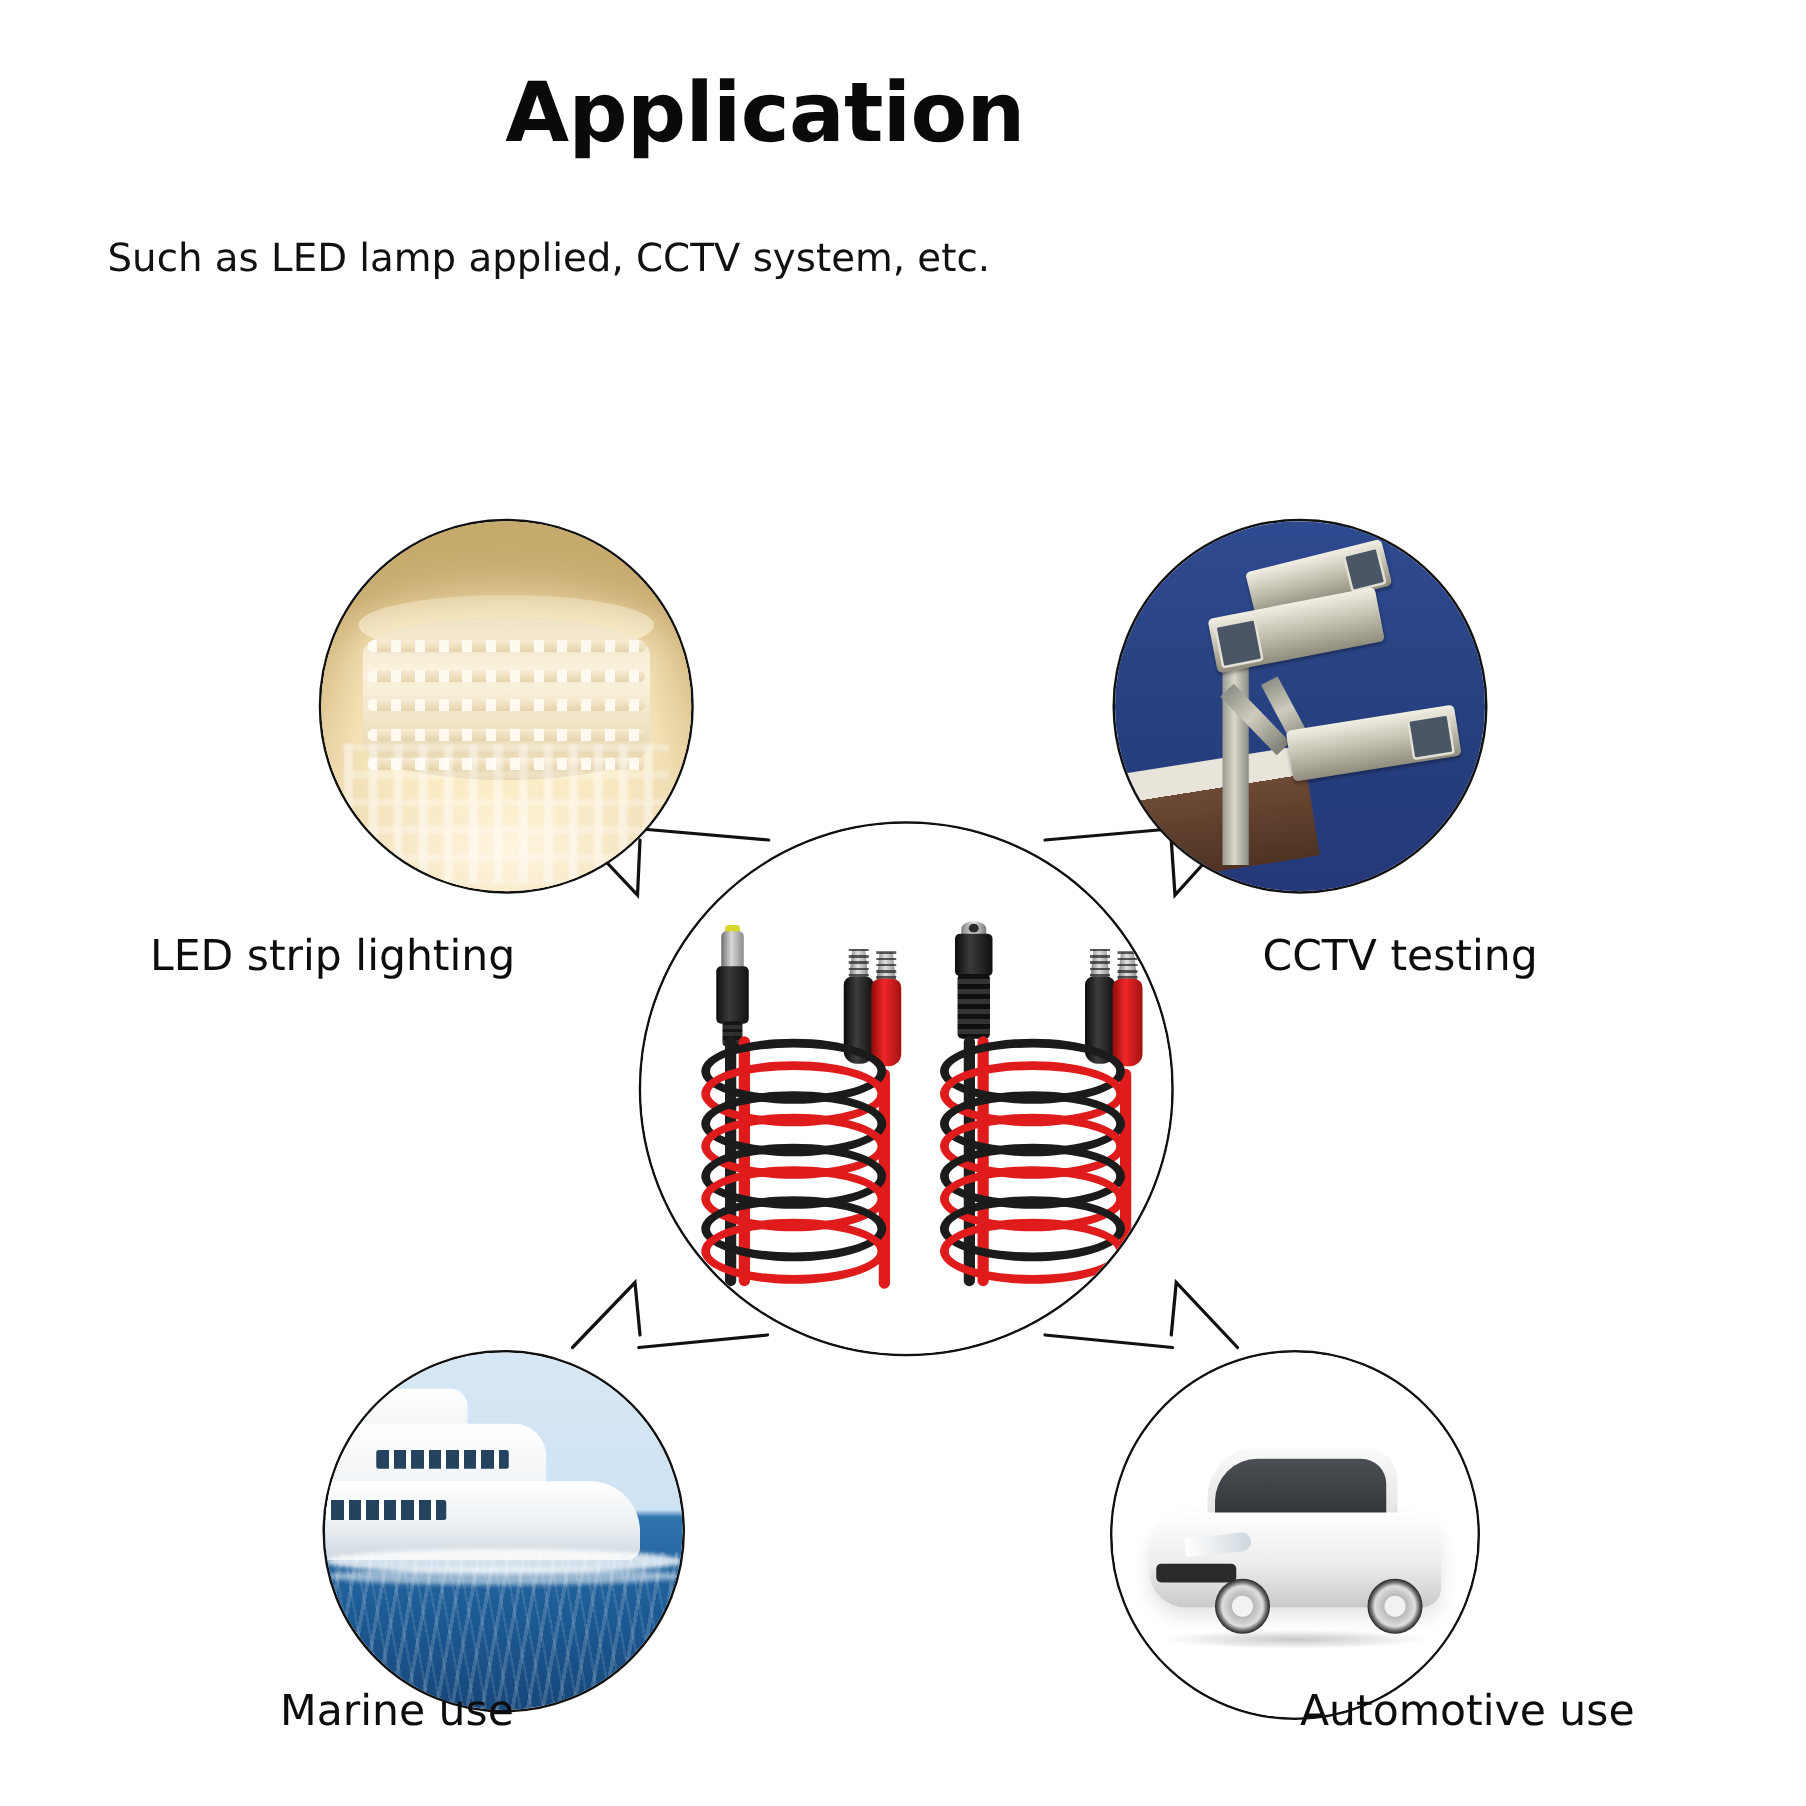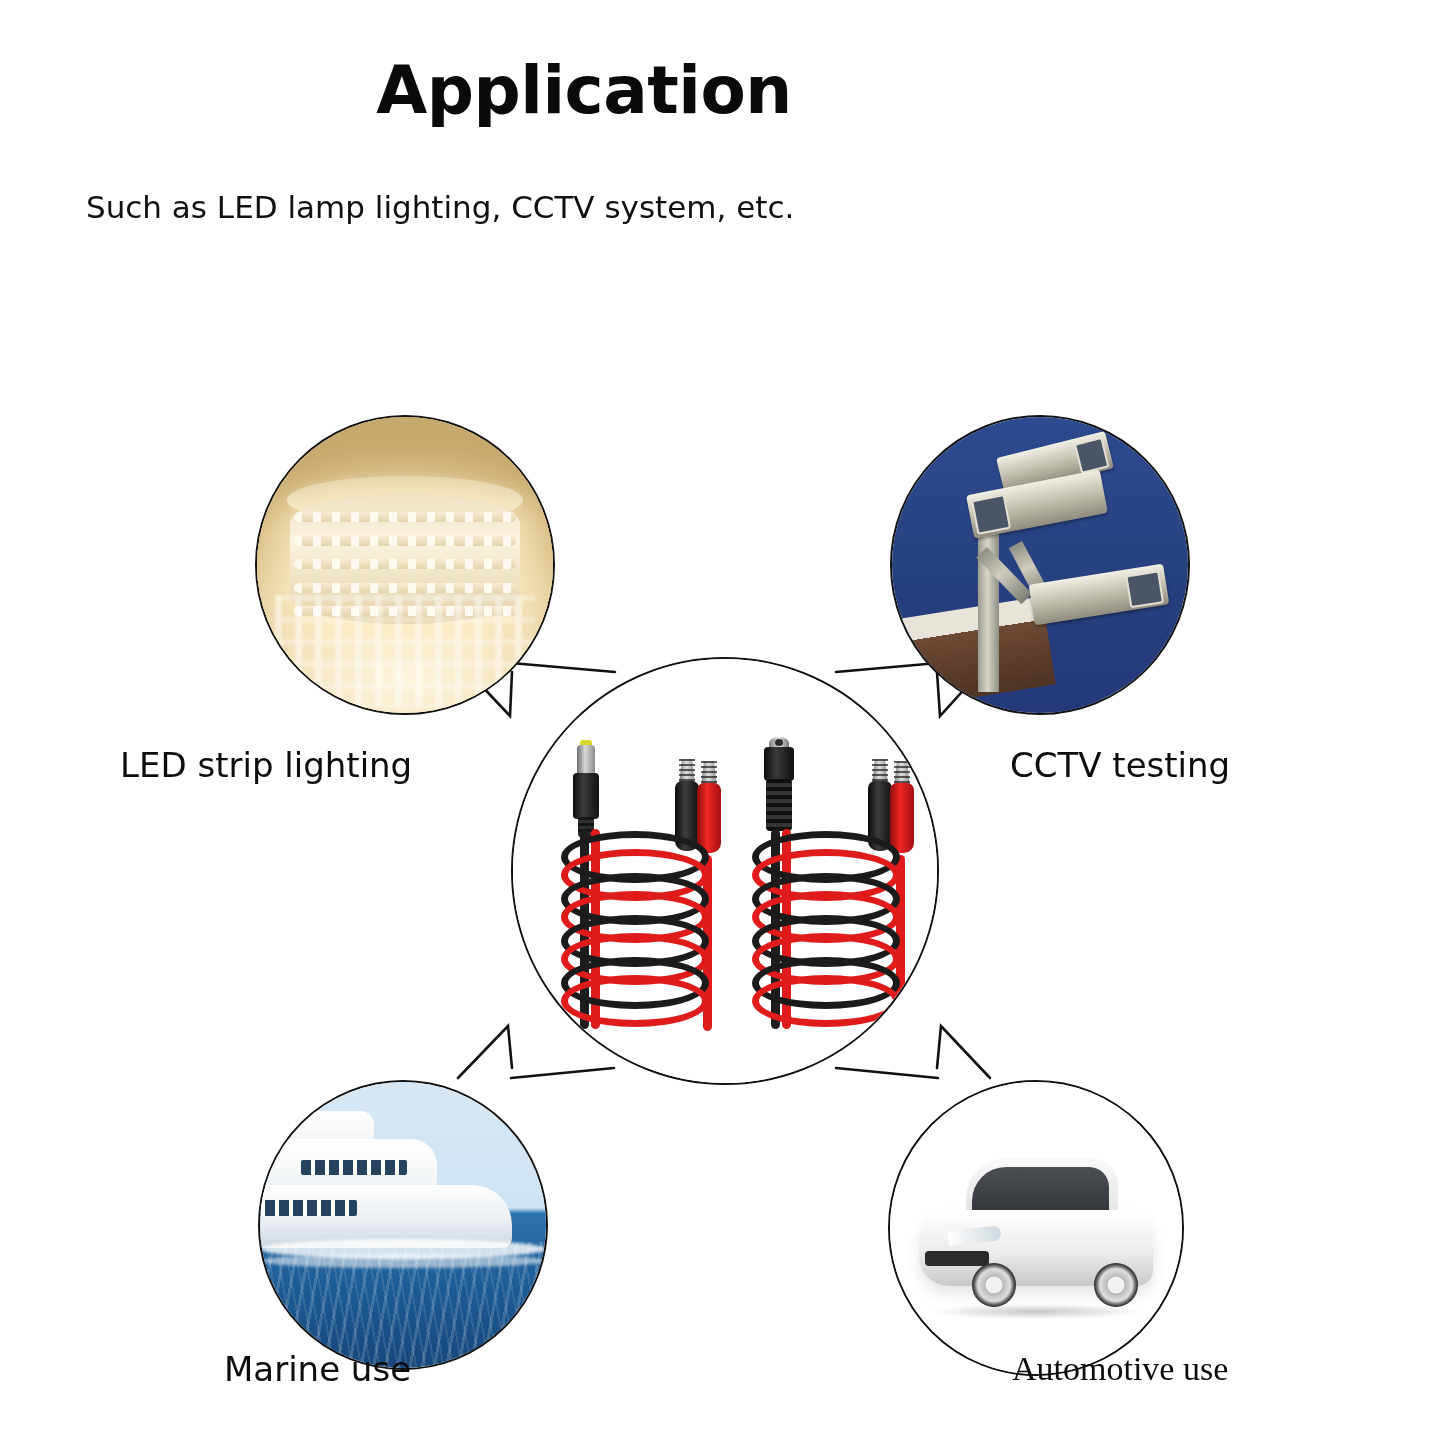--- a/index.html
+++ b/index.html
@@ -24,20 +24,21 @@
     position: absolute;
     left: 0;
     top: 58px;
     width: 1168px;
     text-align: center;
     font-size: 66px;
     font-weight: bold;
     letter-spacing: -0.5px;
     color: #0a0a0a;
     line-height: 1;
+    padding-left: 28px;
   }
   #desc {
     position: absolute;
     left: 86px;
     top: 182px;
     width: 1300px;
   }
   #desc .line {
     font-size: 31px;
     line-height: 50px;
@@ -489,21 +490,21 @@
   }
 </style>
 </head>
 <body>
 
 <div id="page">
 
   <div id="title">Application</div>
 
   <div id="desc">
-    <div class="line">Such as LED lamp lighting, CCTV system, etc.</div>
+    <div class="line">Such as LED lamp applied, CCTV system, etc.</div>
   </div>
 
   <div id="diagram">
 
     <svg id="connectors" viewBox="0 0 1445 1445" width="1445" height="1445">
       <g stroke="#111111" stroke-width="2.6" fill="none" stroke-linecap="round">
         <path d="M 511 663 L 615 672"></path>
         <path d="M 512 672 L 510 716 L 460 663"></path>
         <path d="M 938 663 L 836 672"></path>
         <path d="M 937 672 L 940 716 L 988 663"></path>
@@ -571,21 +572,21 @@
         <div class="car-shadow"></div>
         <div class="car-cabin"></div>
         <div class="car-glass"></div>
         <div class="car-body"></div>
         <div class="car-light"></div>
         <div class="car-grille"></div>
         <div class="car-wheel" style="left:28%;"></div>
         <div class="car-wheel" style="left:70%;"></div>
       </div>
     </div>
-    <div class="label" style="left:1012px; top:1352px;font-family:Liberation Serif, serif;">Automotive use</div>
+    <div class="label" style="left:1040px; top:1352px;">Automotive use</div>
 
     <div class="node" id="center-node">
       <div class="prod-stage">
 
         <div class="cable left">
           <div class="plug-male" style="left:42px; top:86px;">
             <div class="tip"></div>
             <div class="barrel"></div>
             <div class="body"></div>
             <div class="strain"></div>

